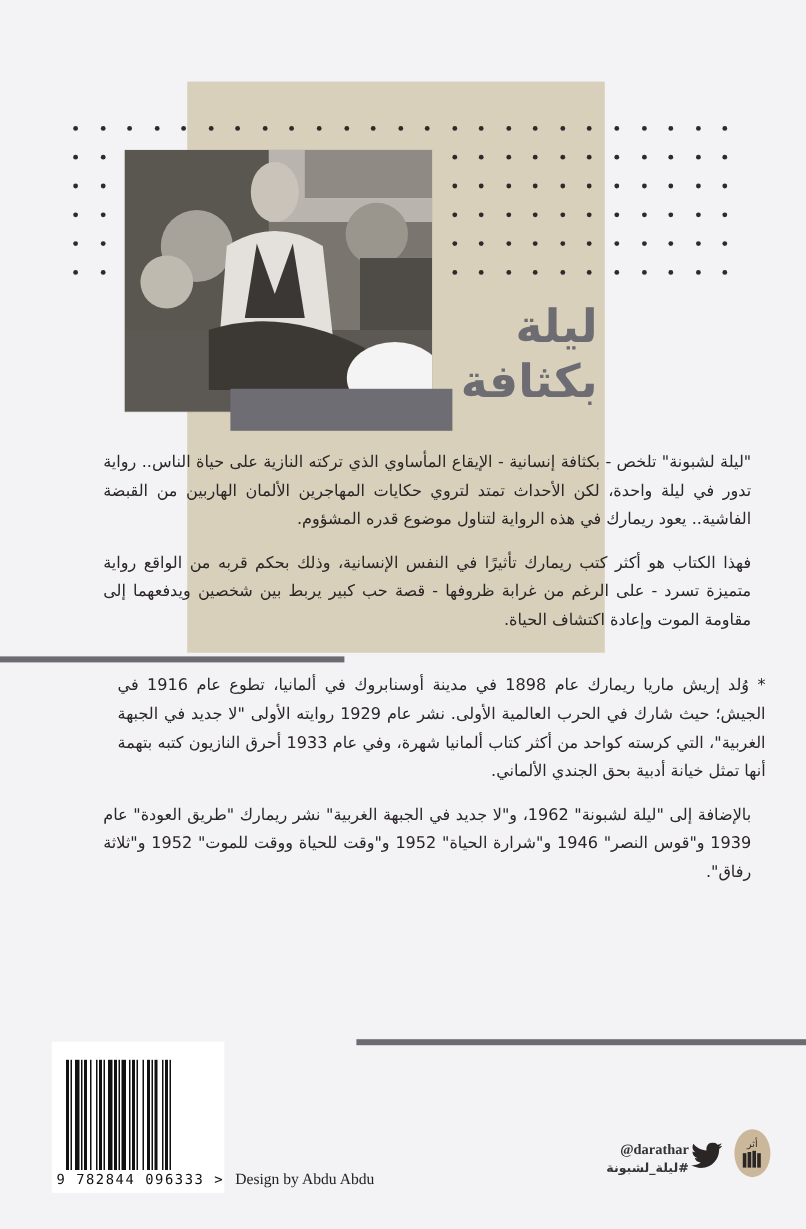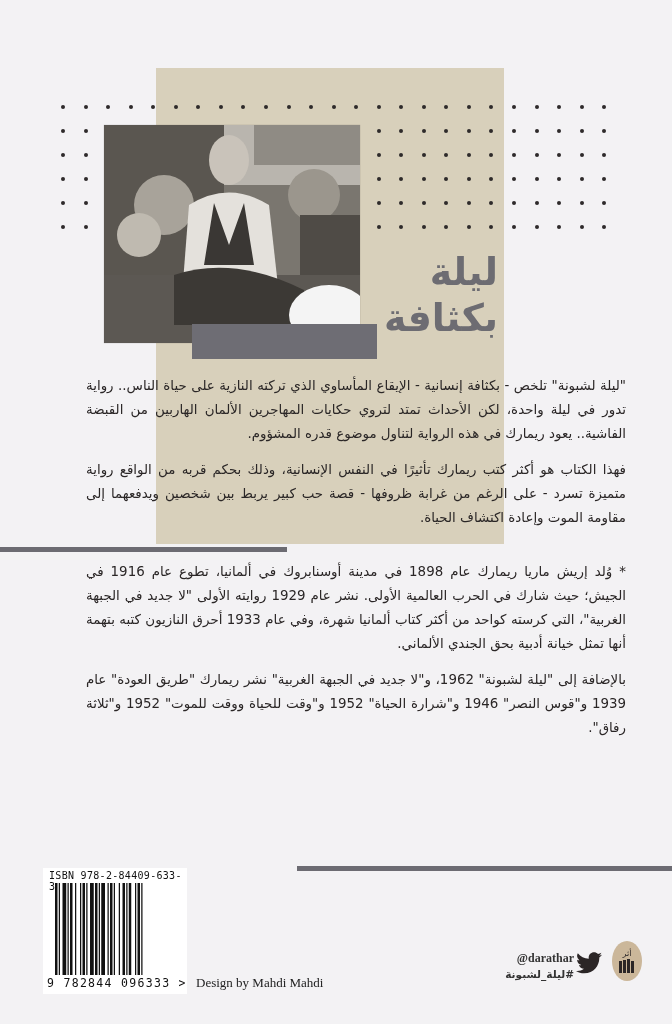--- a/index.html
+++ b/index.html
@@ -6,21 +6,21 @@
   body { width:672px; height:1024px; position:relative; overflow:hidden; background:#f3f2f4; font-family:"DejaVu Sans", sans-serif; }
   .beige { position:absolute; left:156px; top:68px; width:348px; height:476px; background:#d8d0bb; }
   .dot { position:absolute; width:4px; height:4px; border-radius:50%; background:#2e2a2a; }
   .photo { position:absolute; left:104px; top:125px; width:256px; height:218px; background:#6e6a64; overflow:hidden; box-shadow:0 0 1px rgba(0,0,0,.3); }
   .photo svg { display:block; }
   .graybar { position:absolute; left:192px; top:324px; width:185px; height:35px; background:#6e6d74; }
   .title { position:absolute; left:370px; top:250px; width:128px; text-align:right; direction:rtl; font-family:"DejaVu Sans", sans-serif; font-weight:bold; font-size:38px; color:#6d6c72; line-height:1.2; }
   .para { position:absolute; direction:rtl; text-align:justify; text-align-last:right; font-family:"DejaVu Sans", sans-serif; font-size:13.4px; line-height:24px; color:#2a2626; }
   .p1 { left:86px; top:374px; width:540px; }
   .p2 { left:86px; top:458px; width:540px; }
-  .p3 { left:86px; top:560px; width:540px; }
+  .p3 { left:98px; top:560px; width:540px; }
   .p4 { left:86px; top:668px; width:540px; }
   .rule1 { position:absolute; left:0; top:547px; width:287px; height:5px; background:#6c6b72; }
   .rule2 { position:absolute; left:297px; top:866px; width:375px; height:5px; background:#6c6b72; }
   .barcode { position:absolute; left:43px; top:868px; width:144px; height:126px; background:#fff; }
   .isbn { position:absolute; left:6px; top:2px; font-family:"DejaVu Sans Mono", monospace; font-size:10px; color:#111; letter-spacing:0.3px; }
   .bars { position:absolute; left:12px; top:15px; width:120px; height:92px; }
   .ean { position:absolute; left:4px; top:108px; font-family:"DejaVu Sans Mono", monospace; font-size:11.5px; color:#111; letter-spacing:1.3px; }
   .design { position:absolute; left:196px; top:975px; font-family:"Liberation Serif", serif; font-size:13px; color:#222; }
   .social { position:absolute; left:500px; top:950px; text-align:right; width:74px; }
   .handle { font-family:"Liberation Serif", serif; font-weight:bold; font-size:12px; color:#333; line-height:16px; }
@@ -153,21 +153,20 @@
 <p class="para p2" style="margin:0">فهذا الكتاب هو أكثر كتب ريمارك تأثيرًا في النفس الإنسانية، وذلك بحكم قربه من الواقع رواية متميزة تسرد - على الرغم من غرابة ظروفها - قصة حب كبير يربط بين شخصين ويدفعهما إلى مقاومة الموت وإعادة اكتشاف الحياة.</p>
 
 <div class="rule1"></div>
 
 <p class="para p3" style="margin:0">* وُلد إريش ماريا ريمارك عام 1898 في مدينة أوسنابروك في ألمانيا، تطوع عام 1916 في الجيش؛ حيث شارك في الحرب العالمية الأولى. نشر عام 1929 روايته الأولى "لا جديد في الجبهة الغربية"، التي كرسته كواحد من أكثر كتاب ألمانيا شهرة، وفي عام 1933 أحرق النازيون كتبه بتهمة أنها تمثل خيانة أدبية بحق الجندي الألماني.</p>
 <p class="para p4" style="margin:0">بالإضافة إلى "ليلة لشبونة" 1962، و"لا جديد في الجبهة الغربية" نشر ريمارك "طريق العودة" عام 1939 و"قوس النصر" 1946 و"شرارة الحياة" 1952 و"وقت للحياة ووقت للموت" 1952 و"ثلاثة رفاق".</p>
 
 <div class="rule2"></div>
 
 <div class="barcode">
-  <div class="isbn">ISBN 978-2-84409-633-3</div>
   <svg class="bars" id="bars" viewBox="0 0 120 92" preserveAspectRatio="none">
       <rect x="0" y="0" width="2.5" height="92" fill="#111"></rect>
       <rect x="3.75" y="0" width="1.25" height="92" fill="#111"></rect>
       <rect x="7.5" y="0" width="3.75" height="92" fill="#111"></rect>
       <rect x="12.5" y="0" width="1.25" height="92" fill="#111"></rect>
       <rect x="15" y="0" width="2.5" height="92" fill="#111"></rect>
       <rect x="20" y="0" width="1.25" height="92" fill="#111"></rect>
       <rect x="25" y="0" width="1.25" height="92" fill="#111"></rect>
       <rect x="27.5" y="0" width="2.5" height="92" fill="#111"></rect>
       <rect x="31.25" y="0" width="1.25" height="92" fill="#111"></rect>
@@ -182,21 +181,21 @@
       <rect x="67.5" y="0" width="2.5" height="92" fill="#111"></rect>
       <rect x="71.25" y="0" width="1.25" height="92" fill="#111"></rect>
       <rect x="73.75" y="0" width="2.5" height="92" fill="#111"></rect>
       <rect x="80" y="0" width="1.25" height="92" fill="#111"></rect>
       <rect x="82.5" y="0" width="2.5" height="92" fill="#111"></rect>
       <rect x="86.25" y="0" width="1.25" height="92" fill="#111"></rect>
     </svg>
   <div class="ean">9 782844 096333 &gt;</div>
 </div>
 
-<div class="design">Design by Mahdi Mahdi</div>
+<div class="design">Design by Abdu Abdu</div>
 
 <div class="social">
   <div class="handle">@darathar</div>
   <div class="hashtag">#ليلة_لشبونة</div>
 </div>
 
 <svg class="twitter" viewBox="0 0 24 20">
   <path fill="#2b2626" d="M24 2.4c-.9.4-1.8.6-2.8.8 1-.6 1.8-1.6 2.2-2.7-1 .6-2 1-3.1 1.2C19.3.6 18 0 16.6 0c-2.7 0-4.9 2.2-4.9 4.9 0 .4 0 .8.1 1.1C7.7 5.8 4.1 3.9 1.7.9c-.4.7-.7 1.6-.7 2.5 0 1.7.9 3.2 2.2 4.1-.8 0-1.6-.2-2.2-.6v.1c0 2.4 1.7 4.4 3.9 4.8-.4.1-.8.2-1.3.2-.3 0-.6 0-.9-.1.6 2 2.4 3.4 4.6 3.4-1.7 1.3-3.8 2.1-6.1 2.1-.4 0-.8 0-1.2-.1 2.2 1.4 4.8 2.2 7.5 2.2 9.1 0 14-7.5 14-14v-.6c1-.7 1.8-1.6 2.5-2.5z"></path>
 </svg>
 

